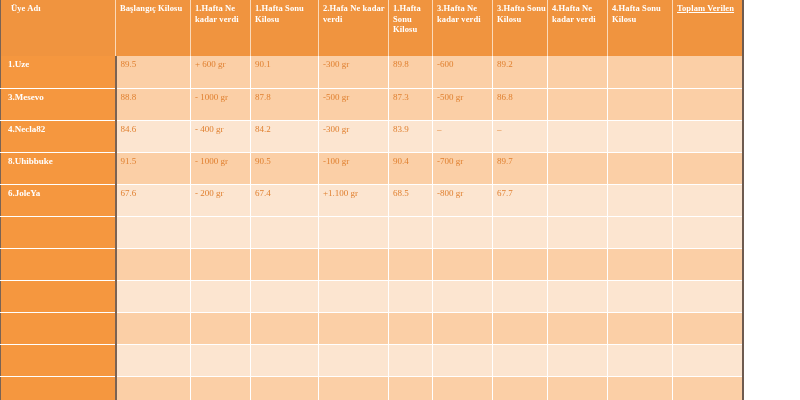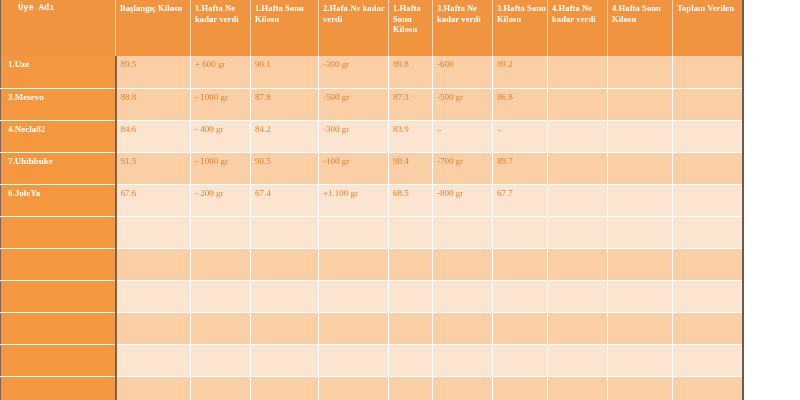--- a/index.html
+++ b/index.html
@@ -41,24 +41,23 @@
     font-size: 8.5px;
     line-height: 10.5px;
     text-align: left;
     padding: 3px 0 0 4px;
     height: 53px;
     border-right: 1px solid #fbd9b8;
     white-space: normal;
     letter-spacing: 0.1px;
   }
   tr.hdr th.namecol {
-    padding-left: 17px;
-    font-family: Liberation Mono, monospace;
-  }
-  tr.hdr th.last { border-right: none; }
+    padding-left: 10px;
+  }
+  tr.hdr th.last { border-right: none; text-decoration: underline; }
 
   
   tr.drow { height: 32px; }
   tr.drow td {
     font-size: 9px;
     line-height: 16.5px;
     height: 16.5px;
     color: #E08030;
     padding: 0 0 0 4px;
     border-right: 1px solid #ffffff;
@@ -150,21 +149,21 @@
           <td>84.2</td>
           <td>-300 gr</td>
           <td>83.9</td>
           <td class=" dash">–</td>
           <td class=" dash">–</td>
           <td></td>
           <td></td>
           <td class=" last"></td>
         </tr>
         <tr class="drow odd">
-          <td class="namecol">7.Uhibbuke</td>
+          <td class="namecol">8.Uhibbuke</td>
           <td>91.5</td>
           <td>- 1000  gr</td>
           <td>90.5</td>
           <td>-100 gr</td>
           <td>90.4</td>
           <td>-700 gr</td>
           <td>89.7</td>
           <td></td>
           <td></td>
           <td class=" last"></td>

